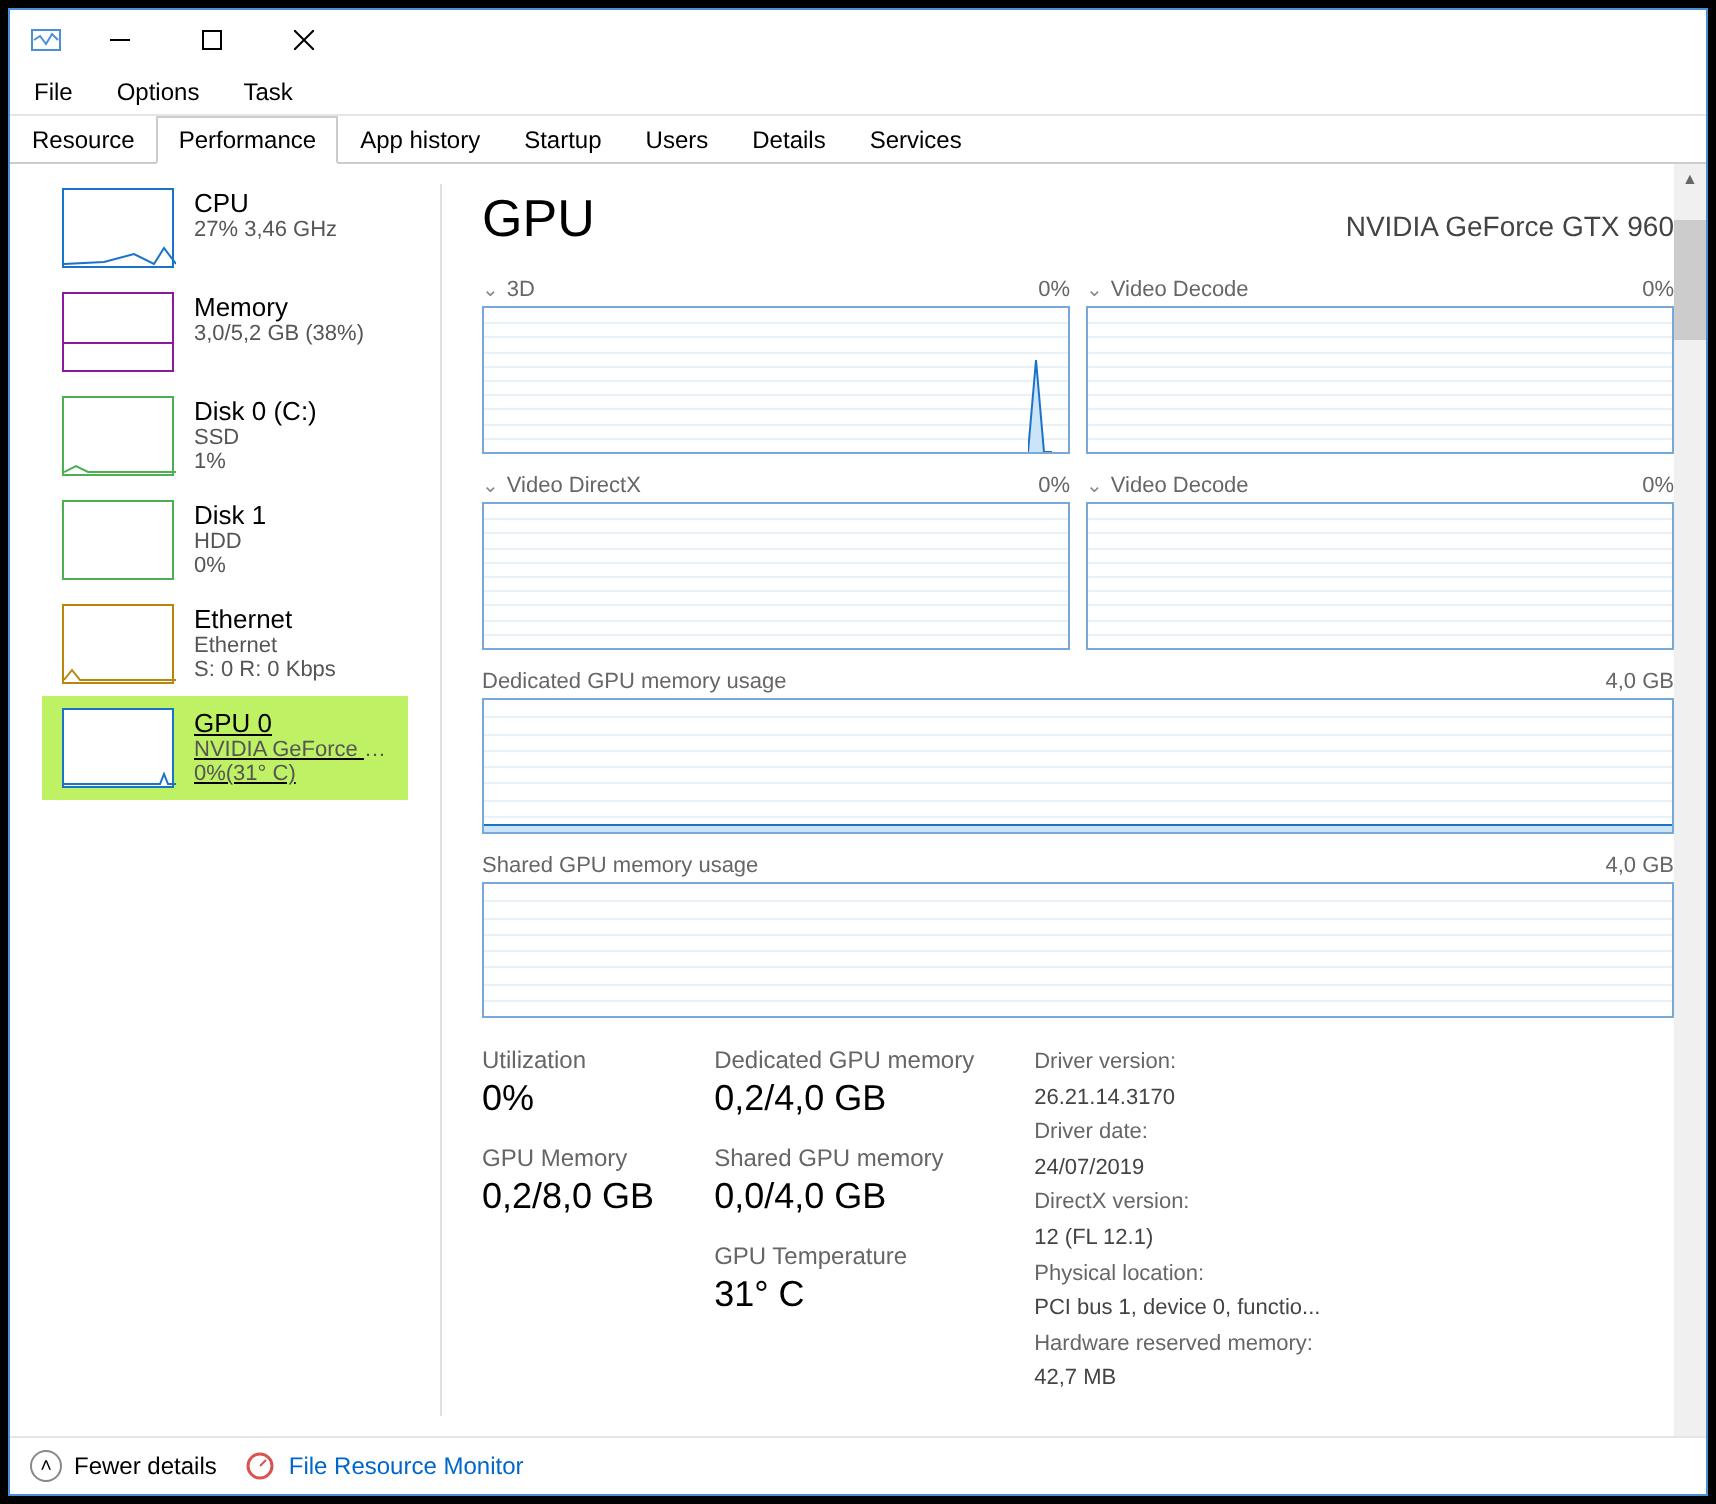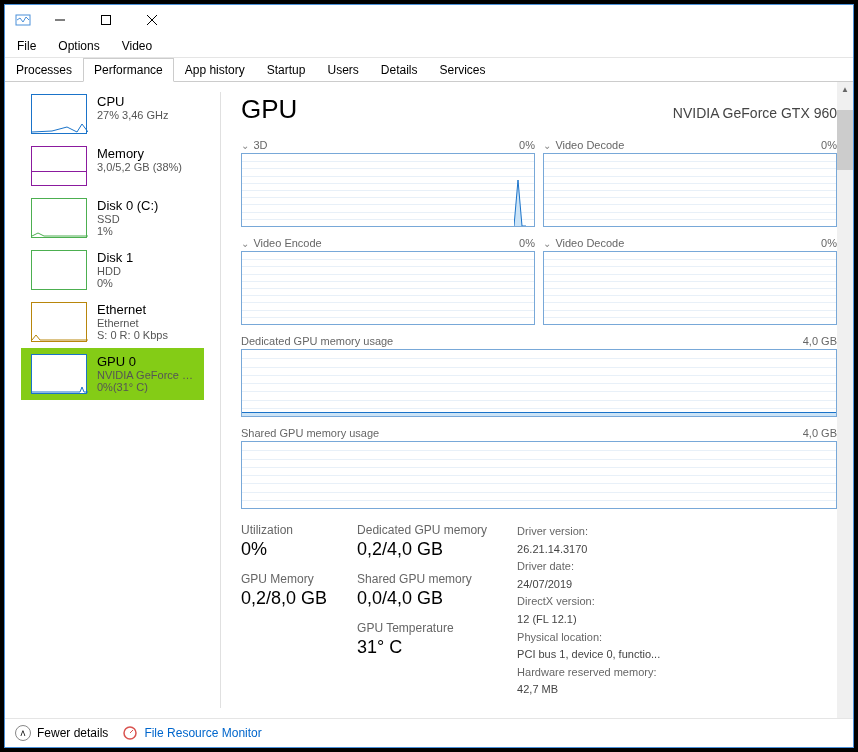--- a/index.html
+++ b/index.html
@@ -11,21 +11,21 @@
 .titlebar-btns { display: flex; }
 .titlebar-btn { width: 46px; height: 30px; display: flex; align-items: center; justify-content: center; font-size: 12px; }
 .menubar { display: flex; padding: 2px 8px; font-size: 12px; gap: 14px; border-bottom: 1px solid #e5e5e5; }
 .menubar-item { padding: 2px 4px; }
 .tabs { display: flex; border-bottom: 1px solid #ccc; font-size: 12px; background: #fff; }
 .tab { padding: 4px 10px; border: 1px solid transparent; border-bottom: none; cursor: pointer; }
 .tab.active { border: 1px solid #ccc; border-bottom: 1px solid #fff; margin-bottom: -1px; background: #fff; }
 .content { flex: 1; display: flex; overflow: hidden; }
 .sidebar { width: 215px; overflow-y: auto; padding: 6px 16px; }
 .side-item { display: flex; padding: 6px 10px; gap: 10px; cursor: pointer; align-items: flex-start; }
-.side-item.selected { background: #84cc16; }
+.side-item.selected { background: #bef264; text-decoration: underline; }
 .thumb { width: 56px; height: 40px; border: 1px solid; position: relative; flex-shrink: 0; background: #fff; }
 .thumb.cpu { border-color: #1a73c9; }
 .thumb.mem { border-color: #8b1a9e; }
 .thumb.disk { border-color: #4caf50; }
 .thumb.eth { border-color: #b8860b; }
 .thumb.gpu { border-color: #1a73c9; }
 .thumb-line { position: absolute; bottom: 0; left: 0; right: 0; }
 .side-info { flex: 1; min-width: 0; }
 .side-title { font-size: 13px; font-weight: 400; }
 .side-sub { font-size: 11px; color: #555; white-space: nowrap; overflow: hidden; text-overflow: ellipsis; }
@@ -87,25 +87,25 @@
             <line x1="0" y1="0" x2="10" y2="10" stroke="#000"></line>
             <line x1="10" y1="0" x2="0" y2="10" stroke="#000"></line>
           </svg>
         </div>
     </div>
   </div>
 
   <div class="menubar">
     <span class="menubar-item">File</span>
     <span class="menubar-item">Options</span>
-    <span class="menubar-item">Video</span>
+    <span class="menubar-item">Task</span>
   </div>
 
   <div class="tabs">
-    <div class="tab">Processes</div>
+    <div class="tab">Resource</div>
     <div class="tab active">Performance</div>
     <div class="tab">App history</div>
     <div class="tab">Startup</div>
     <div class="tab">Users</div>
     <div class="tab">Details</div>
     <div class="tab">Services</div>
   </div>
 
   <div class="content">
 
@@ -232,21 +232,21 @@
               </div>
             </div>
         </div>
       </div>
 
       <div class="graphs-row">
         <div class="graph-block">
           <div class="graph-head">
               <span class="graph-head-left">
                 <span class="chev">⌄</span>
-                <span>Video Encode</span>
+                <span>Video DirectX</span>
               </span>
               <span>0%</span>
             </div>
           <div class="graph">
               <div class="graph-grid">
                 <div class="gline" style="top:10%"></div>
                 <div class="gline" style="top:20%"></div>
                 <div class="gline" style="top:30%"></div>
                 <div class="gline" style="top:40%"></div>
                 <div class="gline" style="top:50%"></div>

